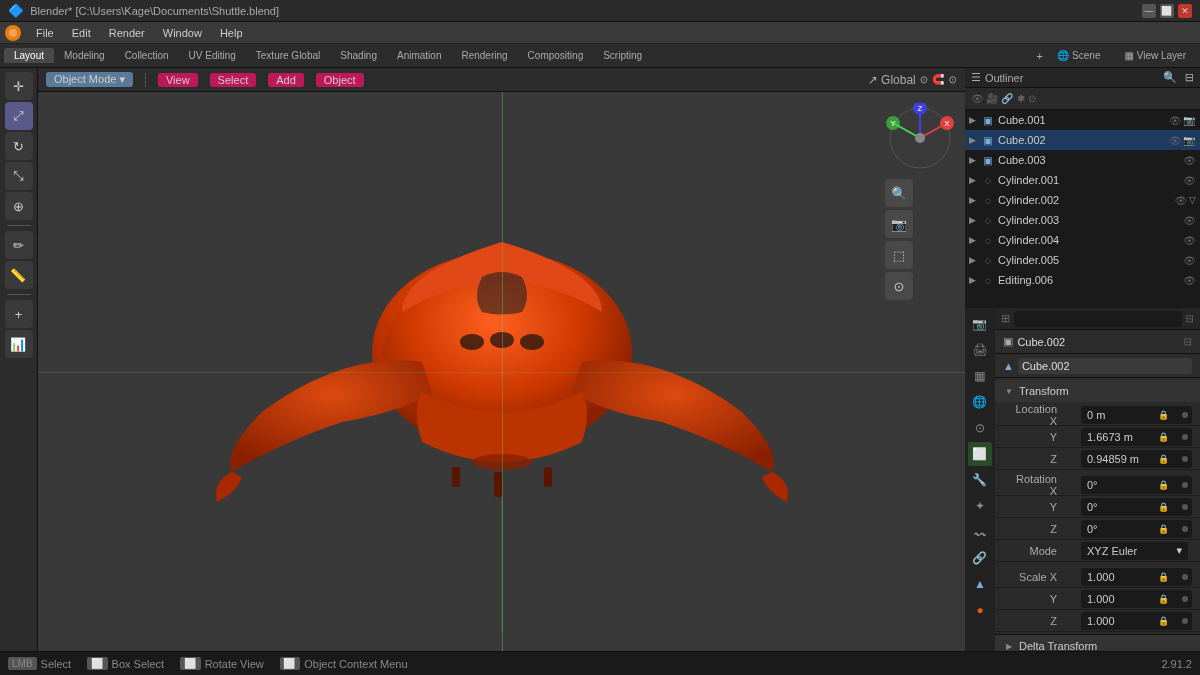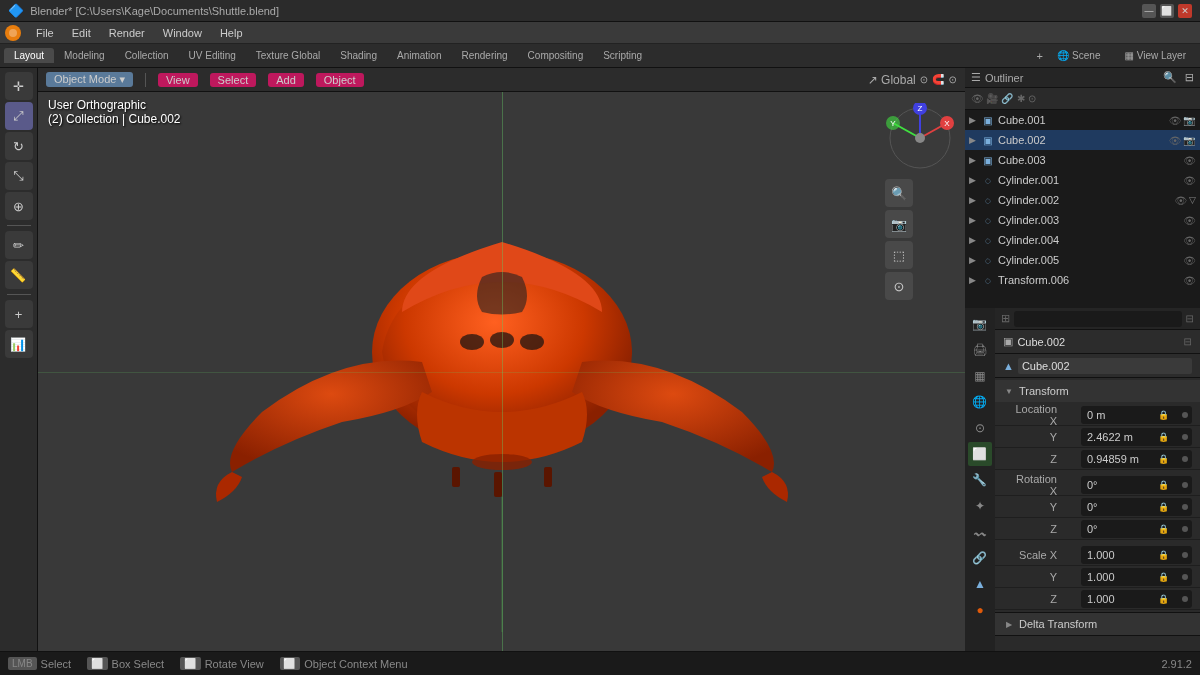--- a/index.html
+++ b/index.html
@@ -142,24 +142,20 @@
       <div class="vp-btn">Add</div>
       <div class="vp-btn">Object</div>
       <div style="margin-left:auto; display:flex; align-items:center; gap:4px;">
         <span style="font-size:12px;color:#aaa;">↗ Global</span>
         <span style="font-size:10px;color:#aaa;">⊙</span>
         <span style="font-size:10px;color:#aaa;">🧲</span>
         <span style="font-size:10px;color:#aaa;">⊙</span>
       </div>
     </div>
 
-    <div id="viewport-info" style="position:absolute;top:30px;left:10px;z-index:5;">
-      <div class="info-line">User Orthographic</div>
-      <div class="info-line">(2) Collection | Cube.002</div>
-    </div>
 
     <div style="position:absolute;top:24px;left:0;right:0;bottom:0;display:flex;align-items:center;justify-content:center;">
 
       <div style="position:absolute;top:0;left:50%;width:1px;height:100%;background:rgba(100,200,100,0.4);"></div>
       <div style="position:absolute;top:50%;left:0;right:0;height:1px;background:rgba(100,200,100,0.2);"></div>
 
       <svg width="720" height="520" viewBox="0 0 720 520">
         <defs>
           <radialGradient id="bodyGrad" cx="45%" cy="35%" r="60%">
             <stop offset="0%" stop-color="#ff6020"></stop>
@@ -316,21 +312,21 @@
           <div class="outliner-arrow">▶</div>
           <div class="outliner-icon" style="color:#7aafdc;">◌</div>
           <div class="outliner-name">Cylinder.005</div>
           <div class="outliner-icons-right">
             <span>👁</span>
           </div>
         </div>
         <div class="outliner-row">
           <div class="outliner-arrow">▶</div>
           <div class="outliner-icon" style="color:#7aafdc;">◌</div>
-          <div class="outliner-name">Transform.006</div>
+          <div class="outliner-name">Editing.006</div>
           <div class="outliner-icons-right">
             <span>👁</span>
           </div>
         </div>
       </div>
     </div>
 
     <div class="props-section-wrap" style="display:flex;flex:1;overflow:hidden;">
 
       <div class="props-icons-col">
@@ -378,21 +374,21 @@
               <div class="props-label">Location X</div>
               <div class="props-field">
                 <span>0 m</span>
                 <span class="field-icon">🔒</span>
                 <span class="dot"></span>
               </div>
             </div>
             <div class="props-row">
               <div class="props-label">Y</div>
               <div class="props-field">
-                <span>2.4622 m</span>
+                <span>1.6673 m</span>
                 <span class="field-icon">🔒</span>
                 <span class="dot"></span>
               </div>
             </div>
             <div class="props-row">
               <div class="props-label">Z</div>
               <div class="props-field">
                 <span>0.94859 m</span>
                 <span class="field-icon">🔒</span>
                 <span class="dot"></span>
@@ -417,20 +413,28 @@
                 <span class="dot"></span>
               </div>
             </div>
             <div class="props-row">
               <div class="props-label">Z</div>
               <div class="props-field">
                 <span>0°</span>
                 <span class="field-icon">🔒</span>
                 <span class="dot"></span>
               </div>
+            </div>
+            <div class="props-row">
+              <div class="props-label">Mode</div>
+              <div class="mode-field">
+                <span>XYZ Euler</span>
+                <span>▾</span>
+              </div>
+              <span class="dot" style="margin-left:4px;"></span>
             </div>
           </div>
 
           <div style="padding:2px 0;">
             <div class="props-row">
               <div class="props-label">Scale X</div>
               <div class="props-field">
                 <span>1.000</span>
                 <span class="field-icon">🔒</span>
                 <span class="dot"></span>

